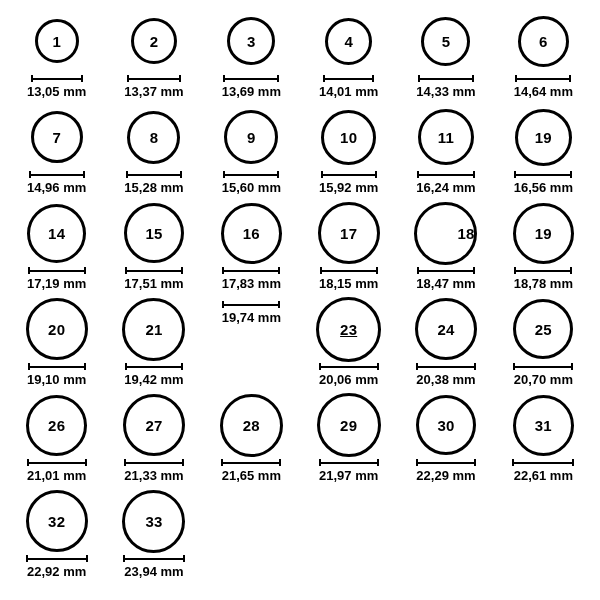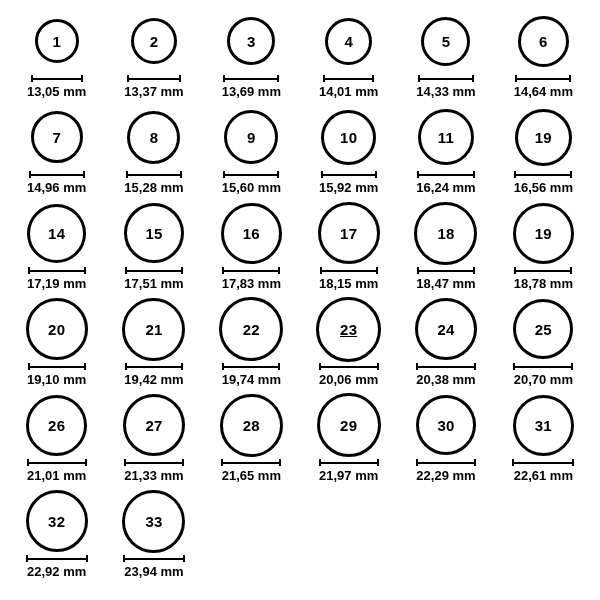--- a/index.html
+++ b/index.html
@@ -332,21 +332,21 @@
           <div class="ring-bar" style="width: 58px;">
             <span class="tick-left"></span>
             <span class="bar-line"></span>
             <span class="tick-right"></span>
           </div>
           <div class="ring-mm">18,15 mm</div>
         </div>
       </div>
       <div class="ring-cell">
         <div class="ring-circle-wrap">
-          <div class="ring-circle" style="width: 63px; height: 63px;">
+          <div class="ring-circle" style="width: 63px; height: 63px; justify-content: flex-end;">
             <span class="ring-size-label">18</span>
           </div>
         </div>
         <div class="ring-measure">
           <div class="ring-bar" style="width: 58px;">
             <span class="tick-left"></span>
             <span class="bar-line"></span>
             <span class="tick-right"></span>
           </div>
           <div class="ring-mm">18,47 mm</div>
@@ -391,25 +391,20 @@
         <div class="ring-measure">
           <div class="ring-bar" style="width: 58px;">
             <span class="tick-left"></span>
             <span class="bar-line"></span>
             <span class="tick-right"></span>
           </div>
           <div class="ring-mm">19,42 mm</div>
         </div>
       </div>
       <div class="ring-cell">
-        <div class="ring-circle-wrap">
-          <div class="ring-circle" style="width: 64px; height: 64px;">
-            <span class="ring-size-label">22</span>
-          </div>
-        </div>
         <div class="ring-measure">
           <div class="ring-bar" style="width: 58px;">
             <span class="tick-left"></span>
             <span class="bar-line"></span>
             <span class="tick-right"></span>
           </div>
           <div class="ring-mm">19,74 mm</div>
         </div>
       </div>
       <div class="ring-cell">

